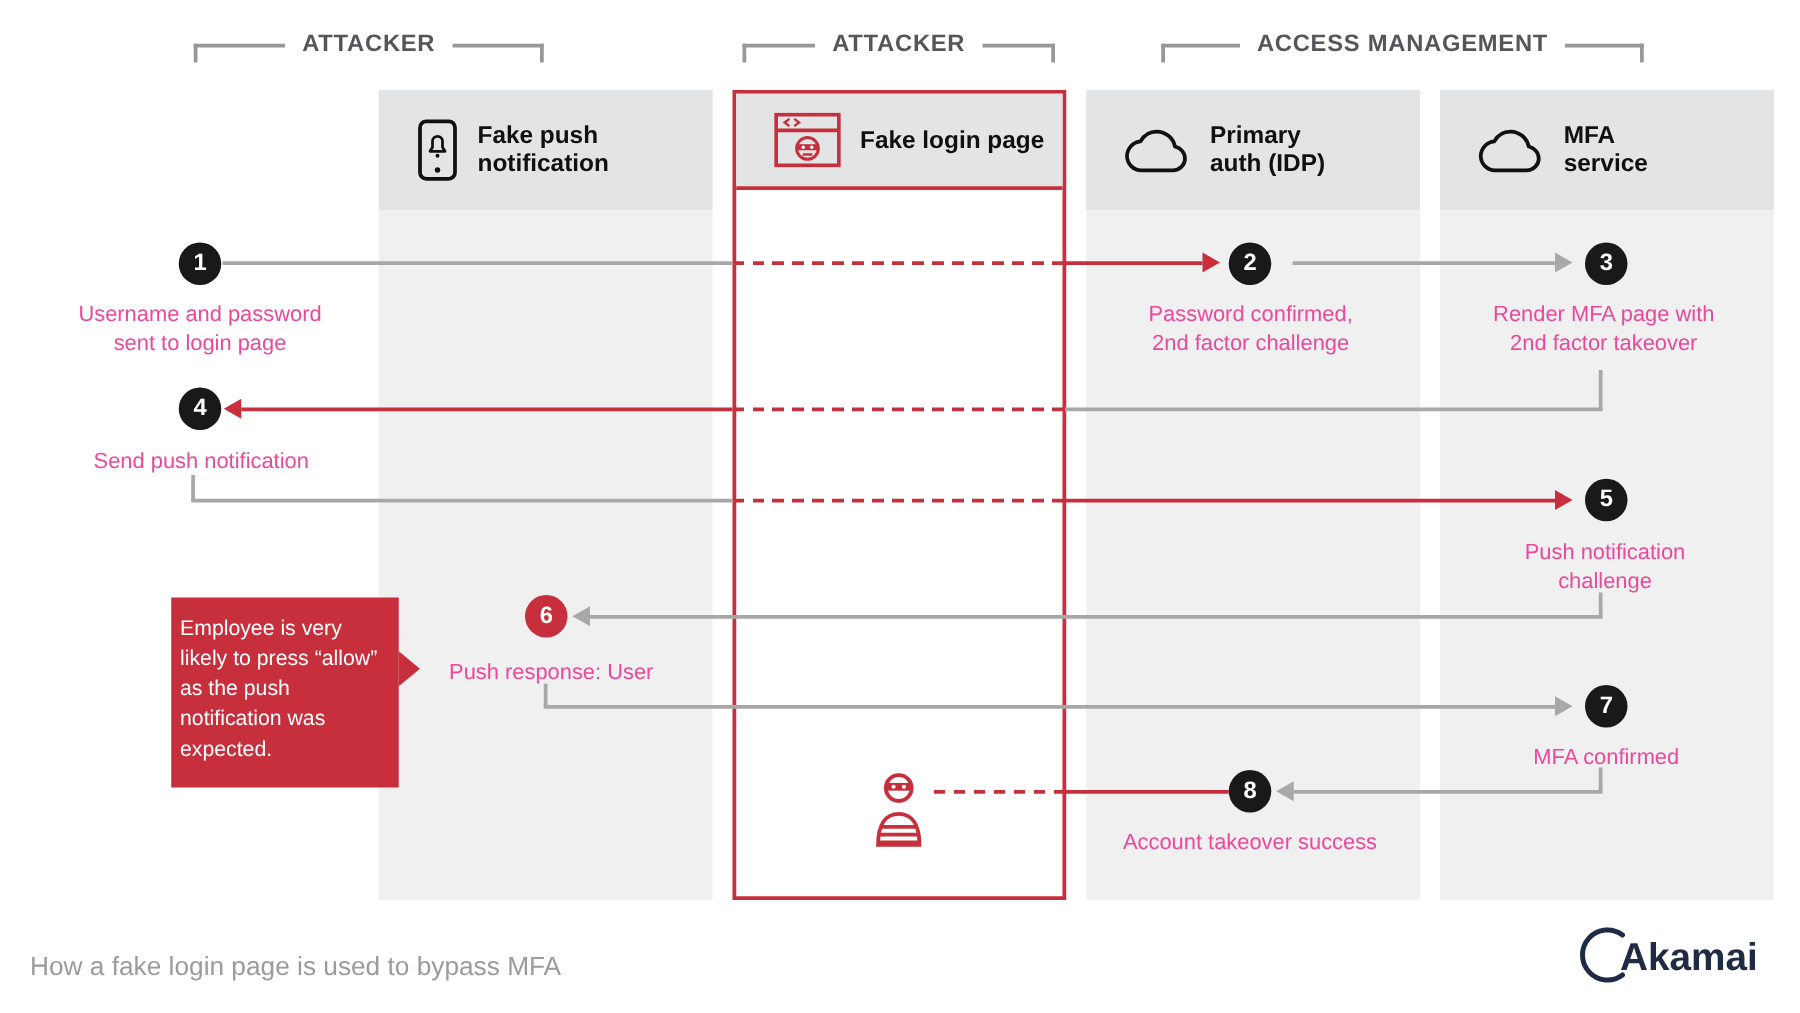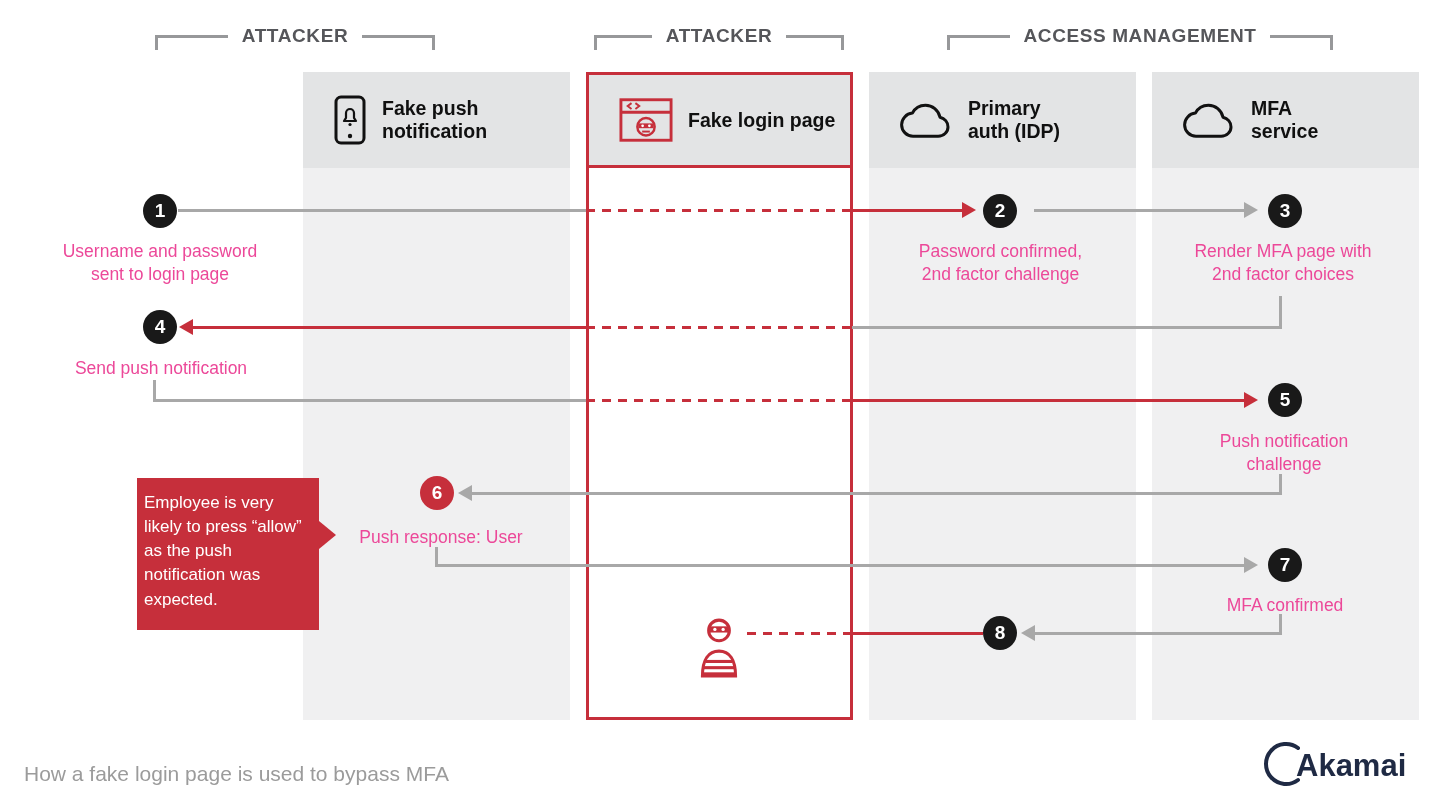--- a/index.html
+++ b/index.html
@@ -13,21 +13,21 @@
   .glabel { font-weight:bold; font-size:19px; color:#55565a; letter-spacing:.6px; line-height:19px; white-space:nowrap; }
   .bseg { height:12px; margin-top:9px; border-top:3px solid #97989a; }
   .bseg.l { border-left:3px solid #97989a; }
   .bseg.r { border-right:3px solid #97989a; }
 
   
   .lane { position:absolute; top:72px; width:267px; height:648px; background:#f0f0f1; }
   .lane-header { height:96px; background:#e3e4e5; display:flex; align-items:center; gap:15px; padding:0 8px 0 30px; box-sizing:border-box; }
   .lane-title { font-weight:bold; font-size:19.5px; color:#101010; line-height:1.18; }
   .lane.attacker { background:#ffffff; border:3px solid #c62f3b; box-sizing:border-box; }
-  .lane.attacker .lane-header { height:93px; border-bottom:3px solid #c62f3b; }
+  .lane.attacker .lane-header { height:77px; border-bottom:3px solid #c62f3b; }
   .w-110 { max-width:112px; } .w-100 { max-width:104px; } .w-72 { max-width:74px; }
 
   
   .line  { position:absolute; height:3px; background:#a8a8a8; }
   .line.red { background:#c62f3b; }
   .line.dash { background:repeating-linear-gradient(to right,#c62f3b 0 9px,transparent 9px 16px); }
   .vline { position:absolute; width:3px; background:#a8a8a8; }
   .ah { position:absolute; width:0; height:0; border-top:8px solid transparent; border-bottom:8px solid transparent; }
   .ah.r.gray { border-left:14px solid #a8a8a8; }
   .ah.r.red  { border-left:14px solid #c62f3b; }
@@ -57,21 +57,21 @@
   <div class="group" style="left:20px;width:550px">
     <span class="bseg l" style="width:70px"></span>
     <span class="glabel">ATTACKER</span>
     <span class="bseg r" style="width:70px"></span>
   </div>
   <div class="group" style="left:586px;width:266px">
     <span class="bseg l" style="width:55px"></span>
     <span class="glabel">ATTACKER</span>
     <span class="bseg r" style="width:55px"></span>
   </div>
-  <div class="group" style="left:865px;width:550px">
+  <div class="group" style="left:847px;width:550px">
     <span class="bseg l" style="width:60px"></span>
     <span class="glabel">ACCESS MANAGEMENT</span>
     <span class="bseg r" style="width:60px"></span>
   </div>
 
 
   <div class="lane" style="left:303px">
     <div class="lane-header">
       <svg width="34" height="52" viewBox="0 0 34 52">
         <rect x="3" y="3" width="28" height="46" rx="5" fill="none" stroke="#111" stroke-width="3"></rect>
@@ -166,25 +166,26 @@
   <div class="step-circle" style="left:983px;top:194px">2</div>
   <div class="step-circle" style="left:1268px;top:194px">3</div>
   <div class="step-circle" style="left:143px;top:310px">4</div>
   <div class="step-circle" style="left:1268px;top:383px">5</div>
   <div class="step-circle red" style="left:420px;top:476px">6</div>
   <div class="step-circle" style="left:1268px;top:548px">7</div>
   <div class="step-circle" style="left:983px;top:616px">8</div>
 
   <div class="step-label" style="left:45px;top:240px;width:230px">Username and password sent to login page</div>
   <div class="step-label" style="left:903px;top:240px;width:195px">Password confirmed, 2nd factor challenge</div>
-  <div class="step-label" style="left:1183px;top:240px;width:200px">Render MFA page with 2nd factor choices</div>
+  <div class="step-label" style="left:1183px;top:240px;width:200px">Render MFA page with 2nd factor takeover</div>
   <div class="step-label" style="left:66px;top:357px;width:190px">Send push notification</div>
   <div class="step-label" style="left:1200px;top:430px;width:168px">Push notification challenge</div>
   <div class="step-label" style="left:353px;top:526px;width:176px">Push response: User</div>
   <div class="step-label" style="left:1215px;top:594px;width:140px">MFA confirmed</div>
+  <div class="step-label" style="left:898px;top:662px;width:204px">Account takeover success</div>
 
   <div class="callout">Employee is very likely to press “allow” as the push notification was expected.</div>
   <div class="callout-pointer"></div>
 
   <div class="caption">How a fake login page is used to bypass MFA</div>
 
   <div class="logo">
     <svg width="170" height="56" viewBox="0 0 170 56">
       <path d="M36 46 A20 20 0 1 1 36 14" fill="none" stroke="#1f2a44" stroke-width="4" stroke-linecap="round"></path>
       <text x="34" y="42" font-size="31" font-weight="bold" fill="#1f2a44" font-family="Liberation Sans, sans-serif">Akamai</text>

